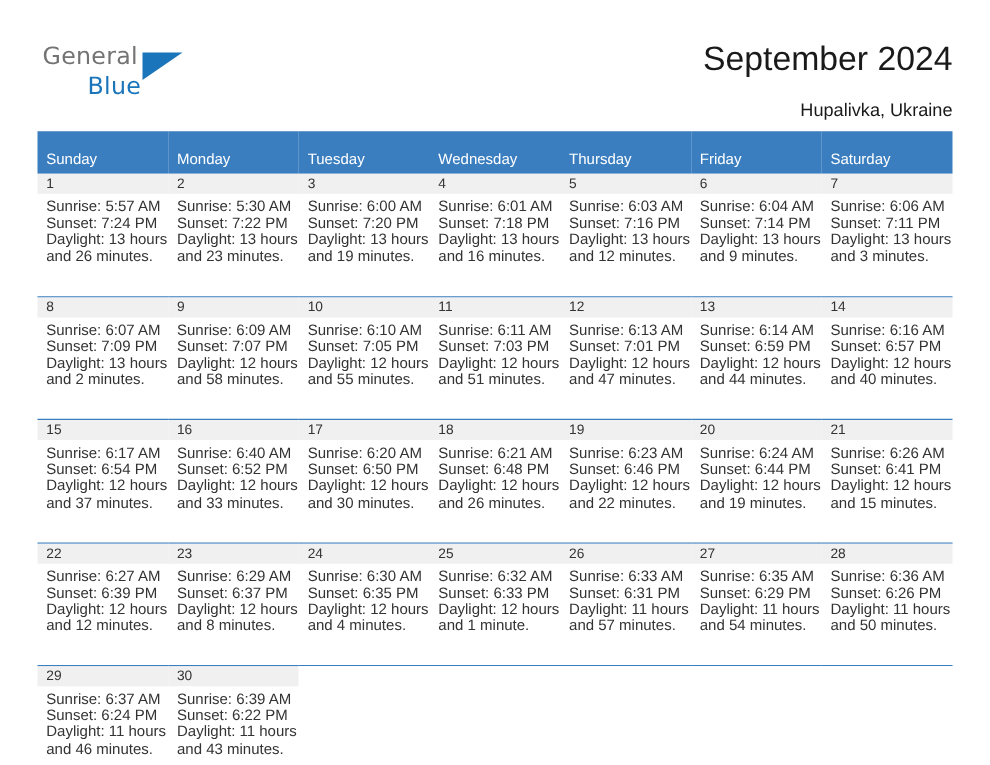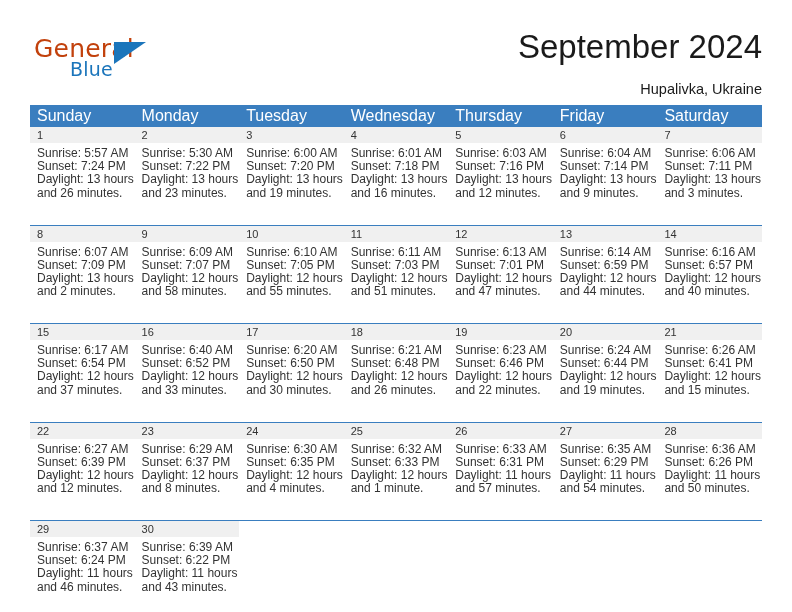--- a/index.html
+++ b/index.html
@@ -29,23 +29,23 @@
     position: absolute;
     left: 4px;
     top: 4px;
     width: 210px;
     height: 56px;
   }
   .logo-general {
     position: absolute;
     left: 0;
     top: 0;
-    font-size: 25px;
+    font-size: 19px;
     letter-spacing: 0.2px;
-    color: #c2410c;
+    color: #737373;
     font-family: "DejaVu Sans", sans-serif;
     font-weight: 400;
   }
   .logo-blue {
     position: absolute;
     left: 36px;
     top: 24px;
     font-size: 19px;
     letter-spacing: 0.2px;
     color: #1b75bb;
@@ -62,21 +62,21 @@
     border-bottom: 22px solid transparent;
   }
 
   .title-block {
     position: absolute;
     right: 0;
     top: 0;
     text-align: right;
   }
   .cal-title {
-    font-size: 33px;
+    font-size: 27px;
     font-weight: 400;
     color: #1a1a1a;
     line-height: 34px;
     white-space: nowrap;
   }
   .cal-sub {
     font-size: 14.5px;
     font-weight: 400;
     color: #1a1a1a;
     line-height: 22px;
@@ -92,24 +92,24 @@
     width: 732px;
   }
   table.cal {
     width: 732px;
     border-collapse: collapse;
     table-layout: fixed;
   }
   table.cal th {
     background: #3a7ebf;
     color: #ffffff;
-    font-size: 16px;
+    font-size: 12px;
     font-weight: 400;
     text-align: left;
-    padding: 4px 0 5px 7px;
+    padding: 16px 0 5px 7px;
     height: 21px;
     line-height: 13px;
     border: none;
   }
   table.cal td {
     vertical-align: top;
     padding: 0;
     border: none;
     width: 104.57px;
   }

